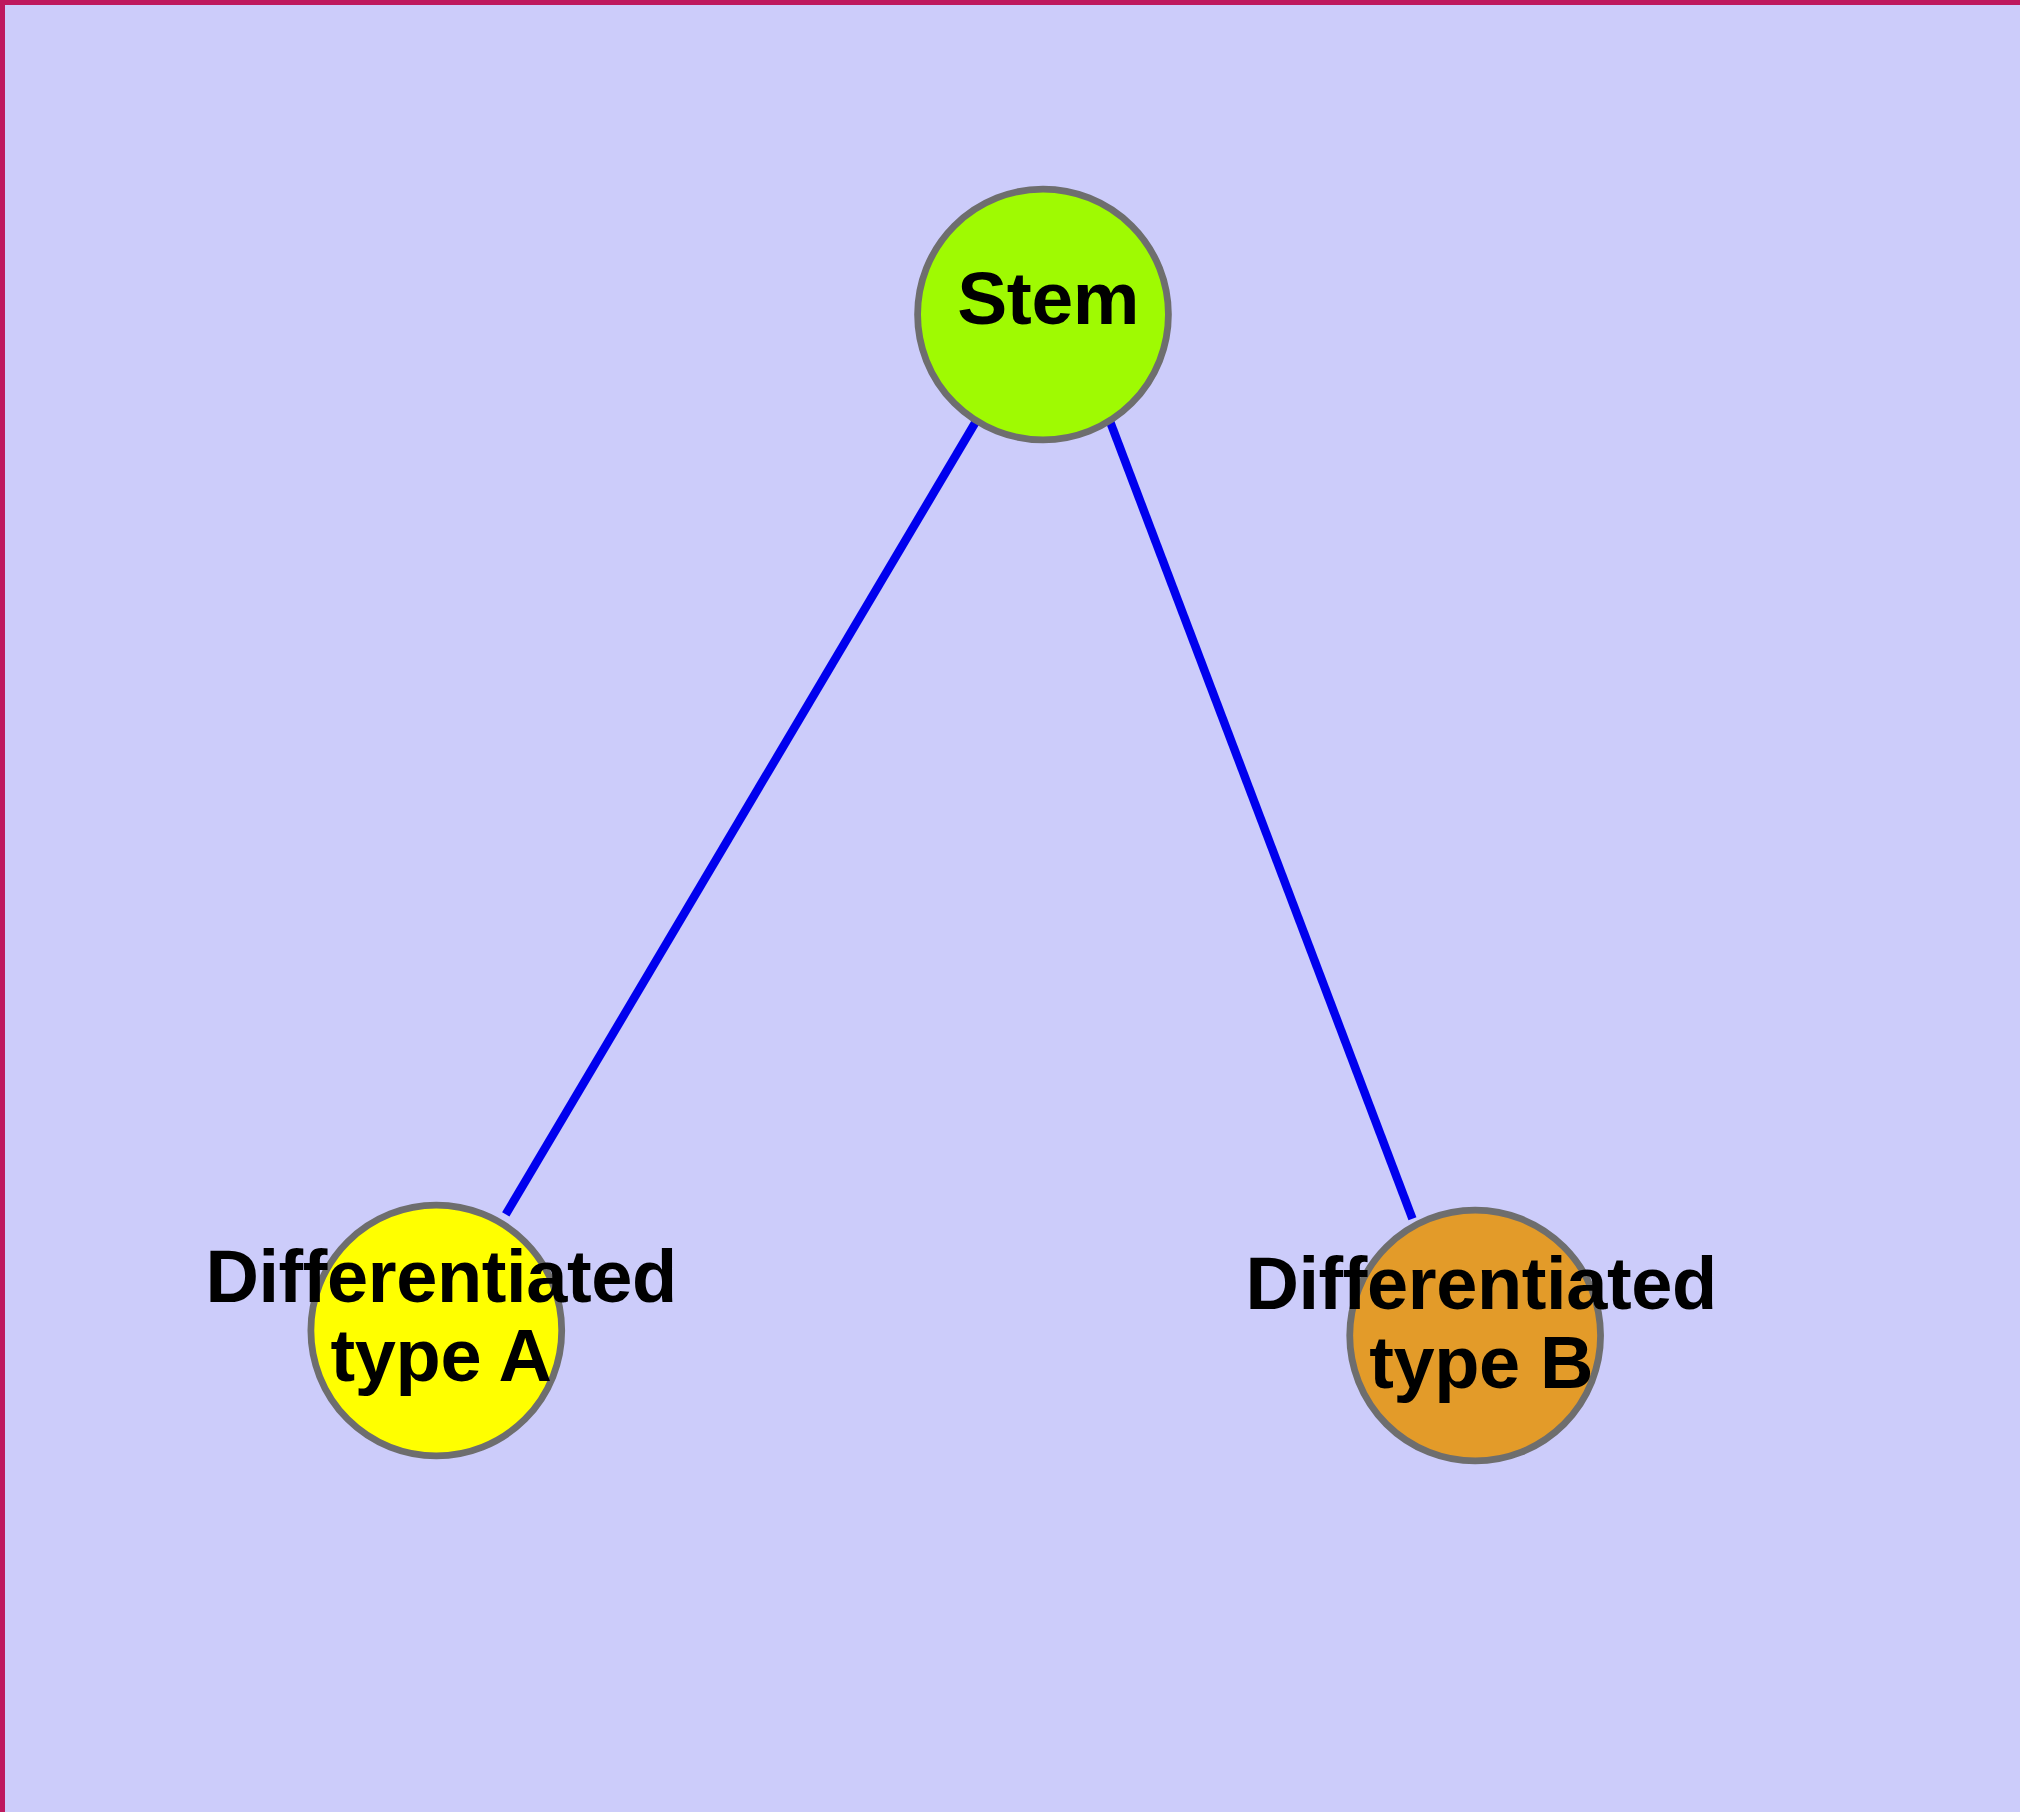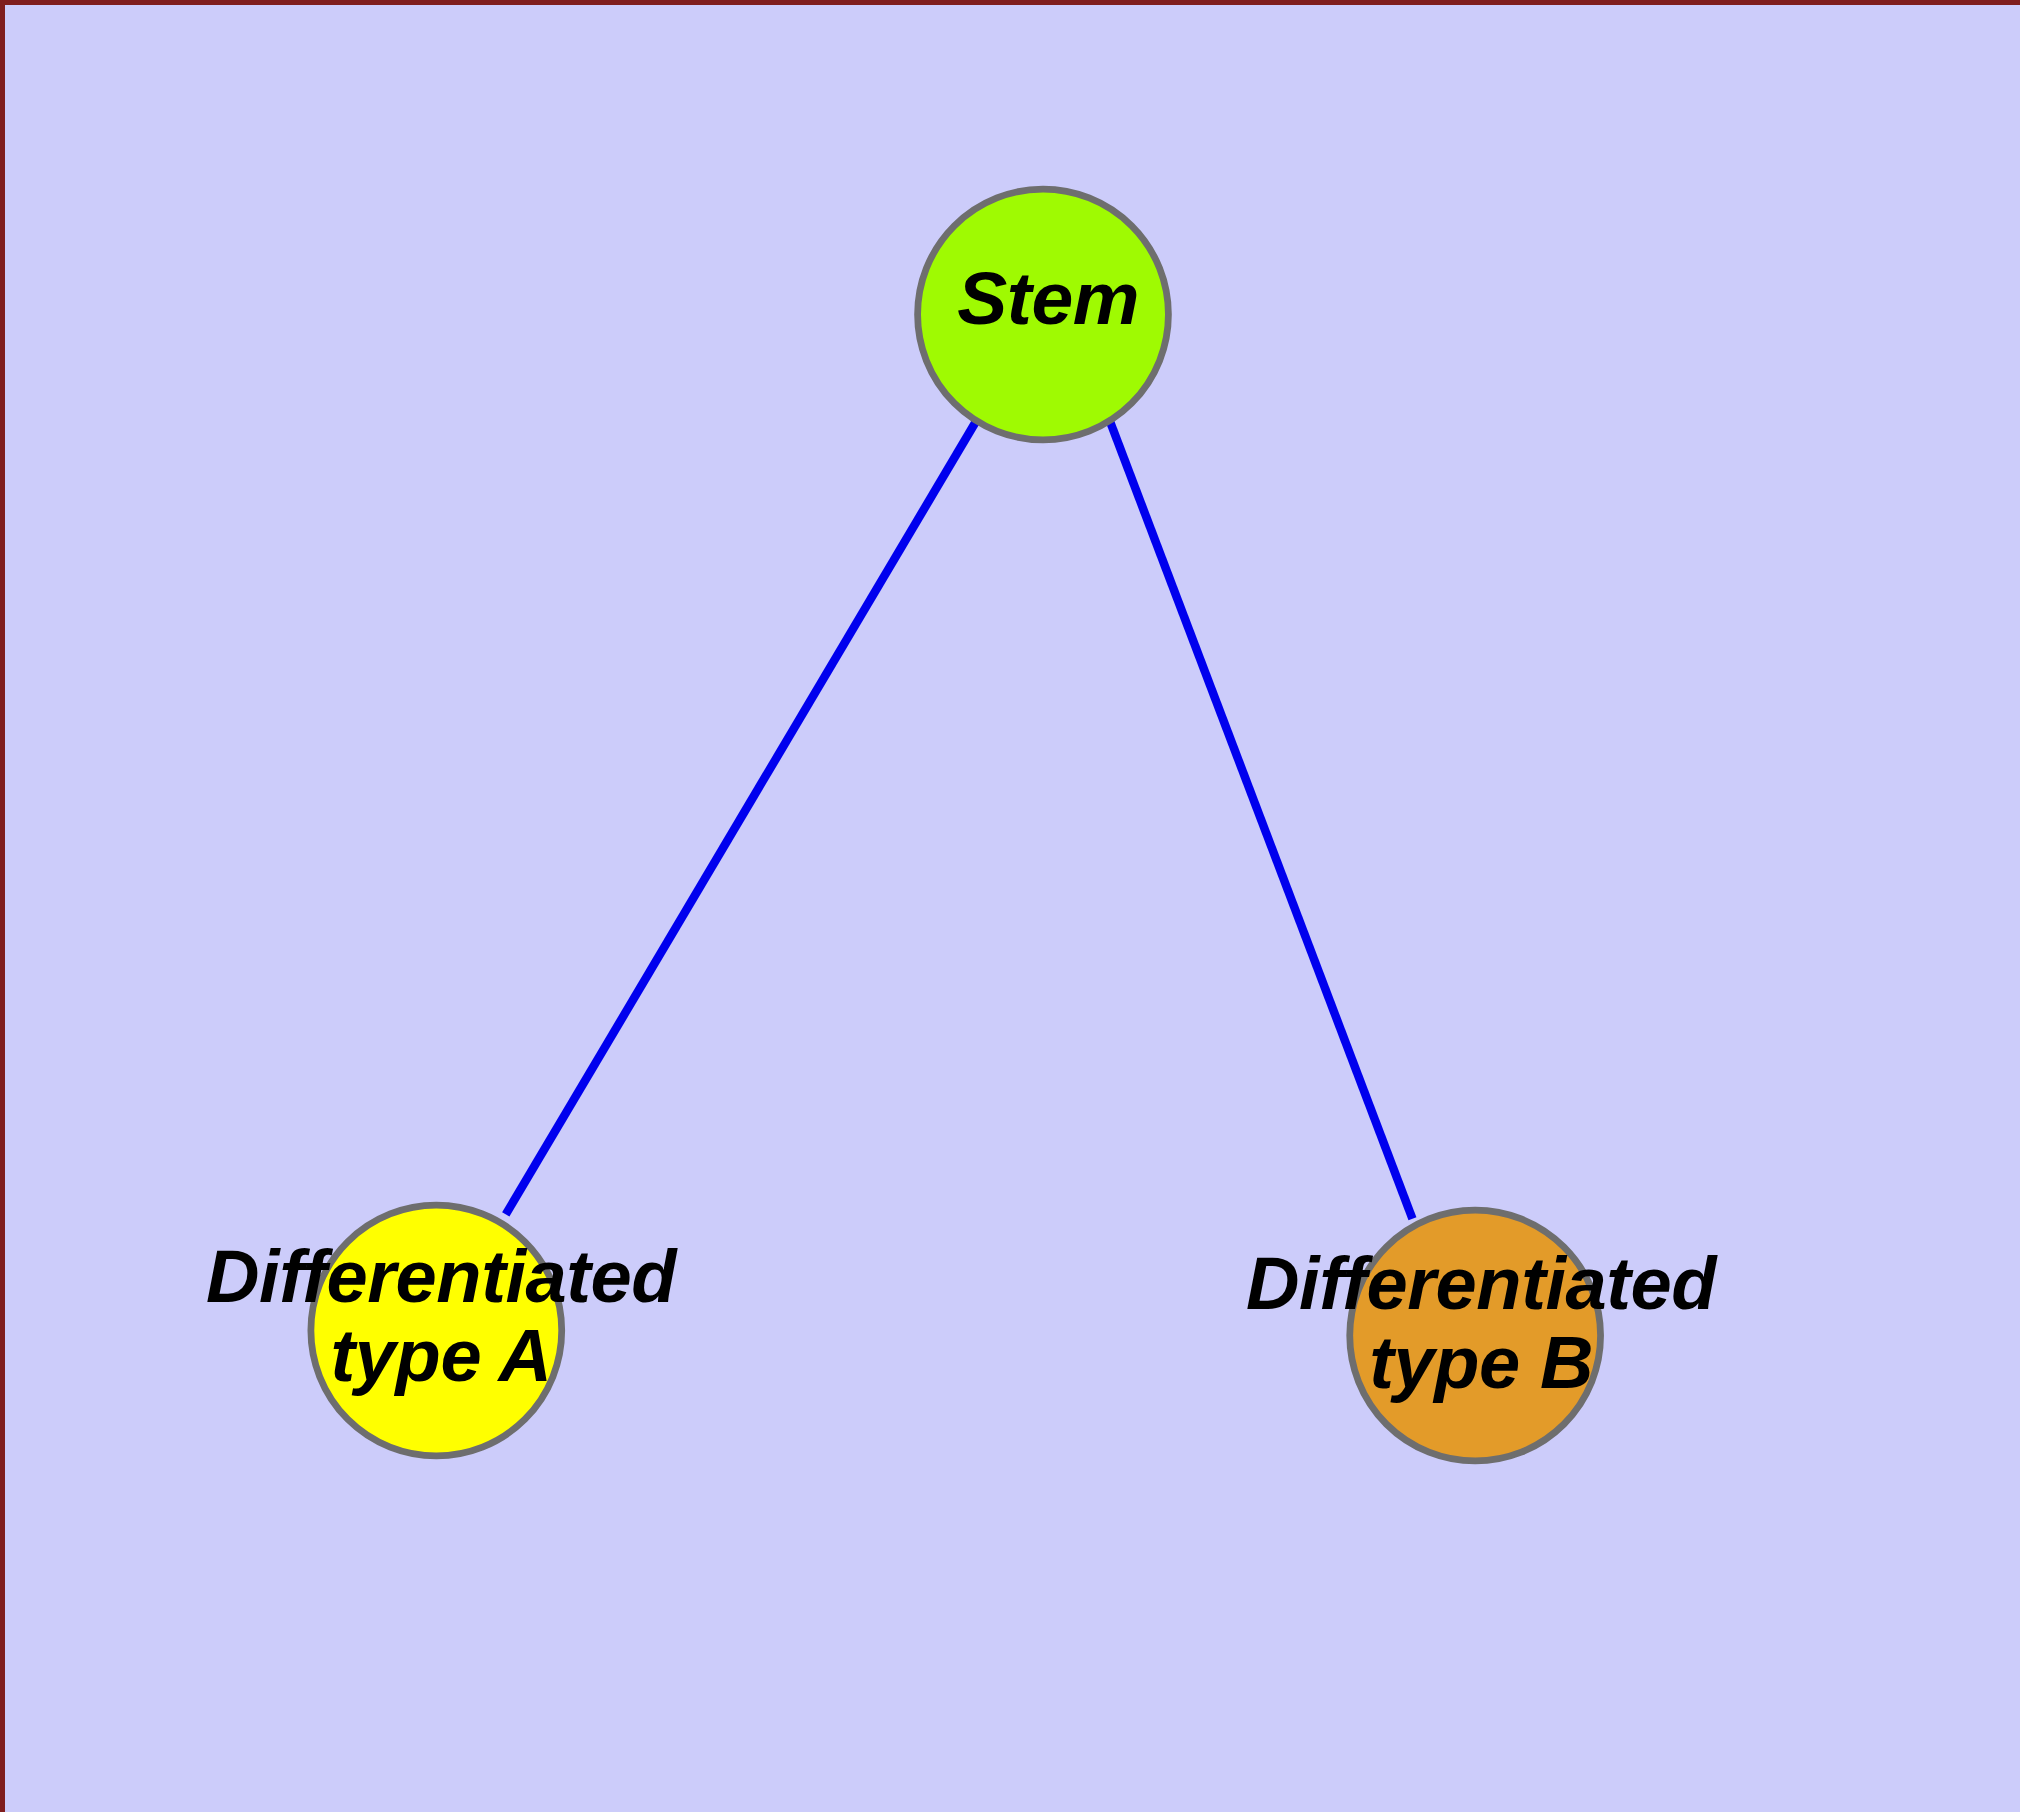--- a/index.html
+++ b/index.html
@@ -10,22 +10,21 @@
   body {
     width: 2021px;
     height: 1812px;
     overflow: hidden;
     font-family: "Liberation Sans", sans-serif;
   }
   #canvas {
     position: relative;
     width: 2021px;
     height: 1812px;
-    background: #7f1d1d;
-    font-style: italic;
+    background: #be185d;
   }
   #plot-area {
     position: absolute;
     left: 5.1px;
     top: 5.1px;
     width: 2015px;
     height: 1807px;
     background: #ccccfa;
     overflow: hidden;
   }

